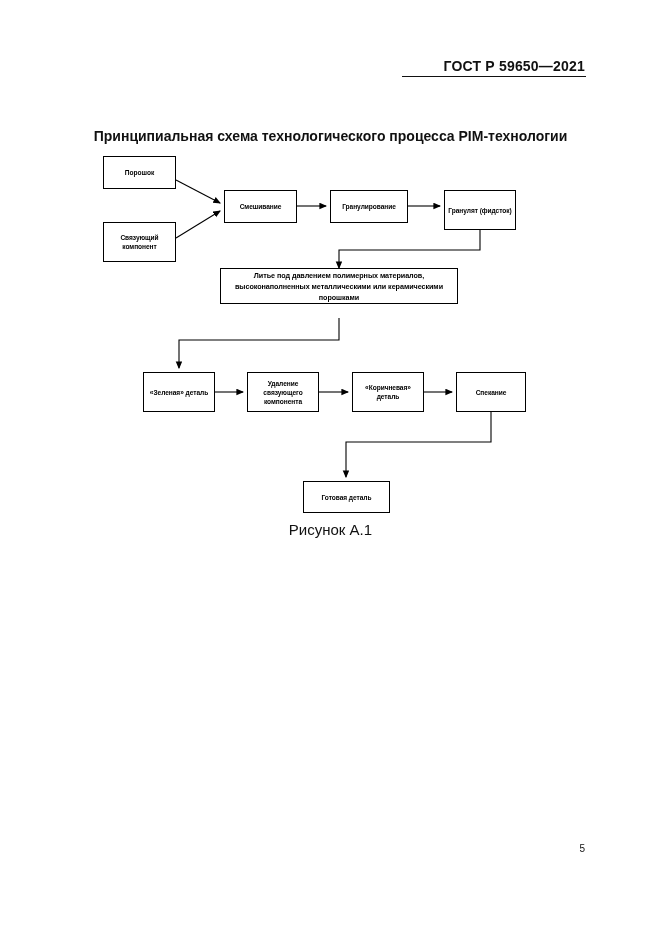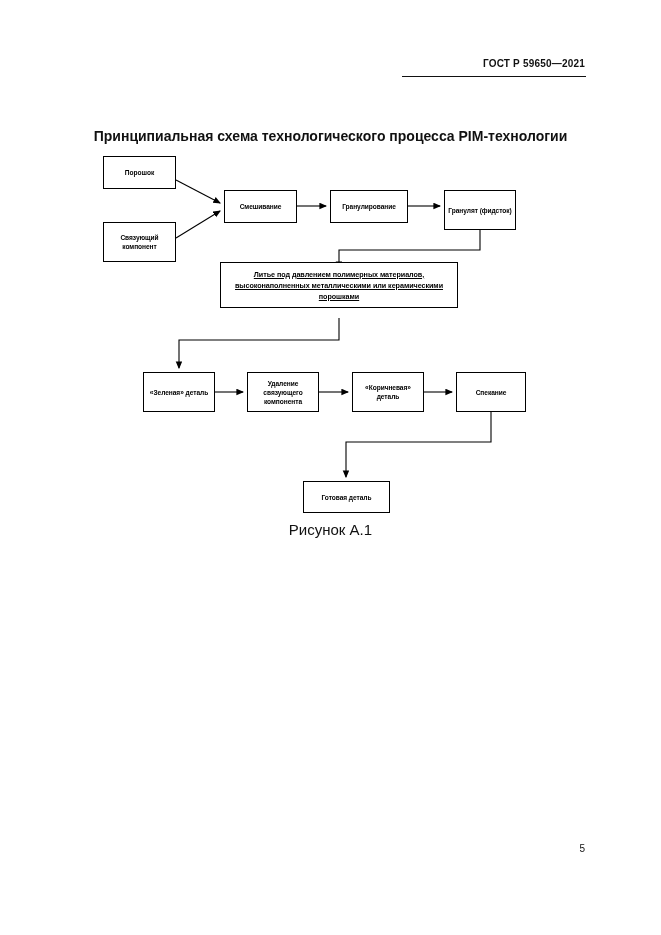--- a/index.html
+++ b/index.html
@@ -16,21 +16,21 @@
     position: relative;
     width: 661px;
     height: 935px;
     background: #ffffff;
     overflow: hidden;
   }
   .doc-header {
     position: absolute;
     top: 58px;
     right: 76px;
-    font-size: 10px;
+    font-size: 14px;
     font-weight: bold;
     letter-spacing: 0.2px;
     color: #111111;
     white-space: nowrap;
   }
   .header-rule {
     position: absolute;
     top: 76px;
     left: 402px;
     width: 184px;
@@ -147,21 +147,21 @@
       </div>
       <div class="node" style="left: 224px; top: 190px; width: 73px; height: 33px;">
         <span>Смешивание</span>
       </div>
       <div class="node" style="left: 330px; top: 190px; width: 78px; height: 33px;">
         <span>Гранулирование</span>
       </div>
       <div class="node" style="left: 444px; top: 190px; width: 72px; height: 40px;">
         <span>Гранулят (фидсток)</span>
       </div>
-      <div class="node wide" style="left: 220px; top: 262px; width: 238px; height: 46px; text-decoration: underline;">
+      <div class="node wide" style="left: 220px; top: 268px; width: 238px; height: 36px;">
         <span>Литье под давлением полимерных материалов, высоконаполненных металлическими или керамическими порошками</span>
       </div>
       <div class="node" style="left: 143px; top: 372px; width: 72px; height: 40px;">
         <span>«Зеленая» деталь</span>
       </div>
       <div class="node" style="left: 247px; top: 372px; width: 72px; height: 40px;">
         <span>Удаление связующего компонента</span>
       </div>
       <div class="node" style="left: 352px; top: 372px; width: 72px; height: 40px;">
         <span>«Коричневая» деталь</span>

